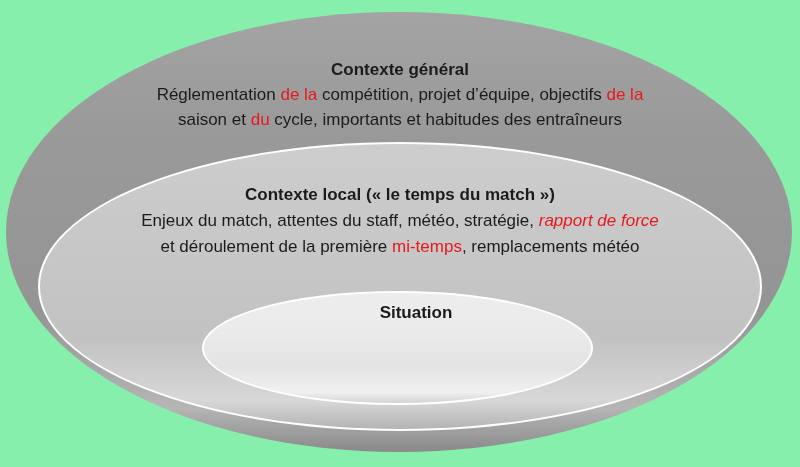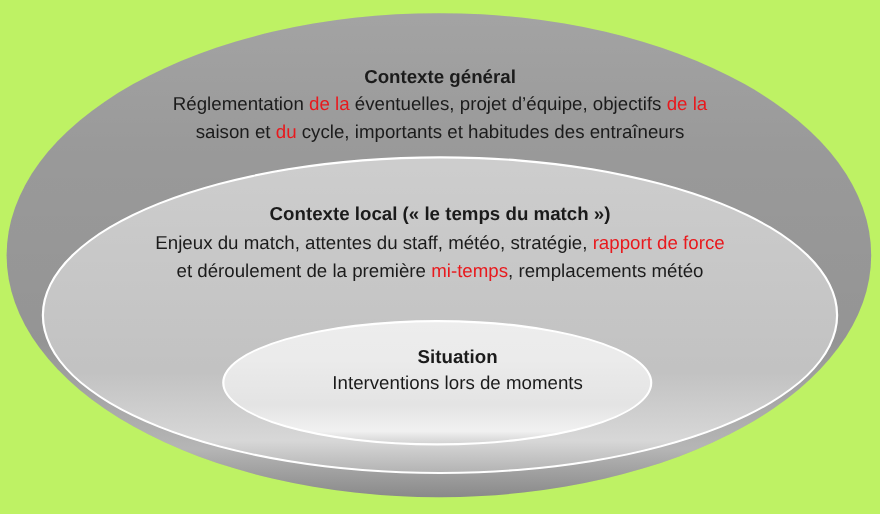--- a/index.html
+++ b/index.html
@@ -6,21 +6,21 @@
     margin: 0;
     padding: 0;
     background: #ffffff;
   }
   .canvas {
     position: relative;
     width: 800px;
     height: 467px;
     overflow: hidden;
     font-family: "Liberation Sans", sans-serif;
-    background: #bef264;
+    background: #86efac;
   }
   .ellipse {
     position: absolute;
     border-radius: 50%;
     box-sizing: border-box;
   }
   
   .ellipse::after {
     content: "";
     position: absolute;
@@ -46,43 +46,42 @@
     color: #1b1b1b;
     font-size: 17px;
     line-height: 25px;
     z-index: 2;
   }
   .textblock .title {
     font-weight: bold;
   }
   .tb-outer  { top: 57px; }
   .tb-middle { top: 182px; line-height: 26px; }
-  .tb-inner  { top: 313px; line-height: 24px; margin-left: 32px; }
+  .tb-inner  { top: 301px; line-height: 24px; margin-left: 32px; }
 </style>
 </head>
 <body>
 
 <div class="canvas" style="color: rgb(27, 27, 27);">
 
   <div class="ellipse outer" style="background-color: rgb(153, 153, 153);"></div>
 
   <div class="ellipse middle" style="background-color: rgb(200, 200, 200); border-color: rgb(255, 255, 255);"></div>
 
   <div class="ellipse inner" style="background-color: rgb(235, 235, 235); border-color: rgb(255, 255, 255);"></div>
 
   <div class="textblock tb-outer">
     <div class="title">Contexte général</div>
-    <div class="line"><span>Réglementation </span><span style="color: rgb(232, 25, 29);">de la</span><span> éventuelles, projet d’équipe, objectifs </span><span style="color: rgb(232, 25, 29);">de la</span></div>
+    <div class="line"><span>Réglementation </span><span style="color: rgb(232, 25, 29);">de la</span><span> compétition, projet d’équipe, objectifs </span><span style="color: rgb(232, 25, 29);">de la</span></div>
     <div class="line"><span>saison et </span><span style="color: rgb(232, 25, 29);">du</span><span> cycle, importants et habitudes des entraîneurs</span></div>
   </div>
 
   <div class="textblock tb-middle">
     <div class="title">Contexte local (« le temps du match »)</div>
-    <div class="line"><span>Enjeux du match, attentes du staff, météo, stratégie, </span><span style="color: rgb(232, 25, 29);">rapport de force</span></div>
+    <div class="line"><span>Enjeux du match, attentes du staff, météo, stratégie, </span><span style="color: rgb(232, 25, 29); font-style: italic;">rapport de force</span></div>
     <div class="line"><span>et déroulement de la première </span><span style="color: rgb(232, 25, 29); margin-top: 30px;">mi-temps</span><span>, remplacements météo</span></div>
   </div>
 
   <div class="textblock tb-inner">
     <div class="title">Situation</div>
-    <div class="line"><span>Interventions lors de moments</span></div>
   </div>
 
 </div>
 
 </body></html>

